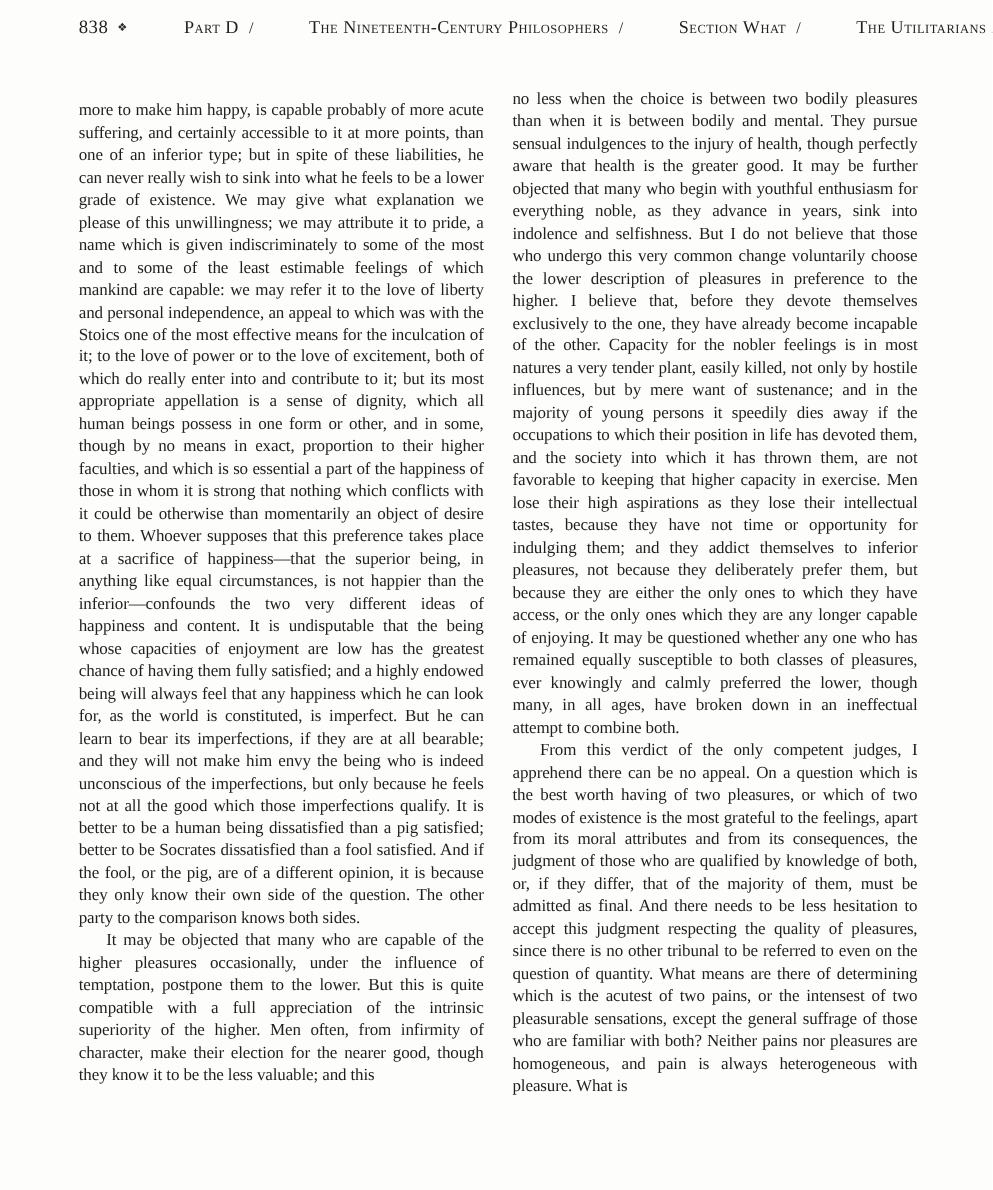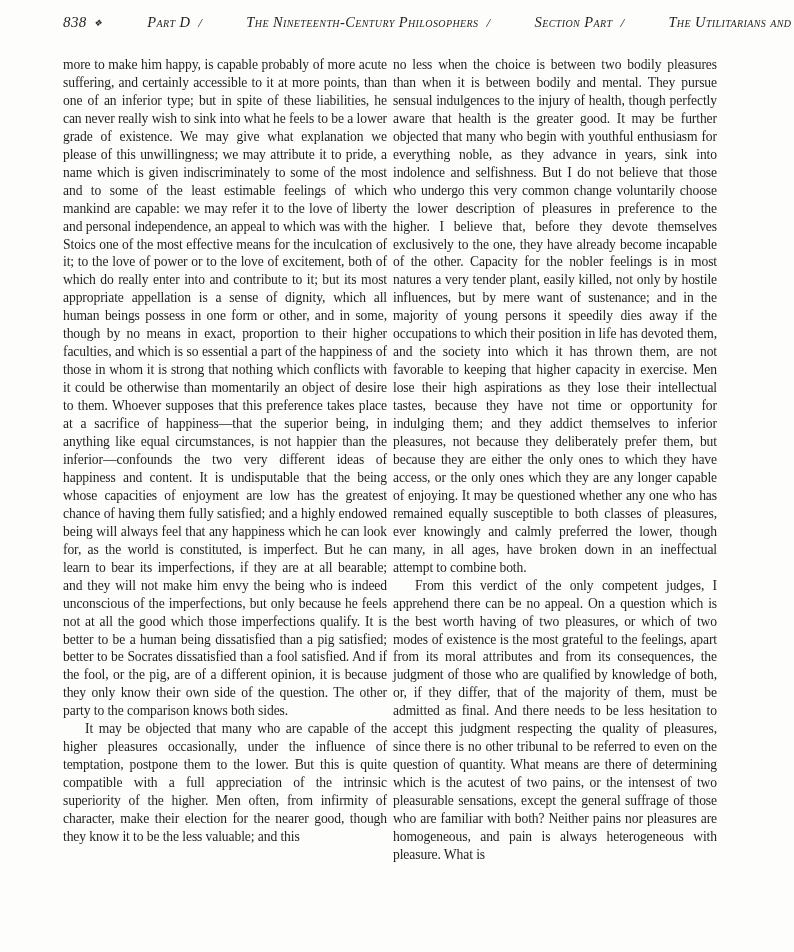--- a/index.html
+++ b/index.html
@@ -20,21 +20,20 @@
   .running-head {
     position: absolute;
     left: 63px;
     top: 14px;
     right: 58px;
     display: flex;
     align-items: baseline;
     white-space: nowrap;
     font-size: 14px;
     letter-spacing: 0.4px;
-    font-style: italic;
   }
   .page-number {
     font-size: 15px;
     margin-right: 7px;
   }
   .ornament {
     font-size: 9px;
     margin-right: 9px;
     position: relative;
     top: -1px;
@@ -46,24 +45,25 @@
     margin-left: 36px;
   }
   .crumb-sep {
     margin: 0 8px;
     font-size: 13px;
   }
   
   .text-columns {
     position: absolute;
     left: 63px;
-    top: 56px;
+    top: 70px;
     width: 671px;
     display: flex;
-    gap: 6px;
+    gap: 23px;
+    align-items: center;
   }
   .column {
     width: 324px;
     text-align: justify;
     font-size: 13.6px;
     line-height: 17.95px;
     letter-spacing: -0.1px;
     hyphens: auto;
     -webkit-hyphens: auto;
   }
@@ -76,21 +76,21 @@
 </style>
 </head>
 <body>
 
 <div class="page">
 
   <div class="running-head">
     <span class="page-number">838</span>
     <span class="ornament">❖</span>
     <span class="breadcrumb">
-      <span class="crumb">Part D</span><span class="crumb-sep">/</span><span class="crumb">The Nineteenth-Century Philosophers</span><span class="crumb-sep">/</span><span class="crumb">Section Part</span><span class="crumb-sep">/</span><span class="crumb">The Utilitarians and Capacity</span>
+      <span class="crumb">Part D</span><span class="crumb-sep">/</span><span class="crumb">The Nineteenth-Century Philosophers</span><span class="crumb-sep">/</span><span class="crumb">Section What</span><span class="crumb-sep">/</span><span class="crumb">The Utilitarians and Capacity</span>
     </span>
   </div>
 
   <div class="text-columns">
     <div class="column">
       <p>more to make him happy, is capable probably of more acute suffering, and certainly accessible to it at more points, than one of an inferior type; but in spite of these liabilities, he can never really wish to sink into what he feels to be a lower grade of existence. We may give what explanation we please of this unwillingness; we may attribute it to pride, a name which is given indiscriminately to some of the most and to some of the least estimable feelings of which mankind are capable: we may refer it to the love of liberty and personal independence, an appeal to which was with the Stoics one of the most effective means for the inculcation of it; to the love of power or to the love of excitement, both of which do really enter into and contribute to it; but its most appropriate appellation is a sense of dignity, which all human beings possess in one form or other, and in some, though by no means in exact, proportion to their higher faculties, and which is so essential a part of the happiness of those in whom it is strong that nothing which conflicts with it could be otherwise than momentarily an object of desire to them. Whoever supposes that this preference takes place at a sacrifice of happiness—that the superior being, in anything like equal circumstances, is not happier than the inferior—confounds the two very different ideas of happiness and content. It is undisputable that the being whose capacities of enjoyment are low has the greatest chance of having them fully satisfied; and a highly endowed being will always feel that any happiness which he can look for, as the world is constituted, is imperfect. But he can learn to bear its imperfections, if they are at all bearable; and they will not make him envy the being who is indeed unconscious of the imperfections, but only because he feels not at all the good which those imperfections qualify. It is better to be a human being dissatisfied than a pig satisfied; better to be Socrates dissatisfied than a fool satisfied. And if the fool, or the pig, are of a different opinion, it is because they only know their own side of the question. The other party to the comparison knows both sides.</p>
       <p class="indent">It may be objected that many who are capable of the higher pleasures occasionally, under the influence of temptation, postpone them to the lower. But this is quite compatible with a full appreciation of the intrinsic superiority of the higher. Men often, from infirmity of character, make their election for the nearer good, though they know it to be the less valuable; and this</p>
     </div>
     <div class="column">
       <p>no less when the choice is between two bodily pleasures than when it is between bodily and mental. They pursue sensual indulgences to the injury of health, though perfectly aware that health is the greater good. It may be further objected that many who begin with youthful enthusiasm for everything noble, as they advance in years, sink into indolence and selfishness. But I do not believe that those who undergo this very common change voluntarily choose the lower description of pleasures in preference to the higher. I believe that, before they devote themselves exclusively to the one, they have already become incapable of the other. Capacity for the nobler feelings is in most natures a very tender plant, easily killed, not only by hostile influences, but by mere want of sustenance; and in the majority of young persons it speedily dies away if the occupations to which their position in life has devoted them, and the society into which it has thrown them, are not favorable to keeping that higher capacity in exercise. Men lose their high aspirations as they lose their intellectual tastes, because they have not time or opportunity for indulging them; and they addict themselves to inferior pleasures, not because they deliberately prefer them, but because they are either the only ones to which they have access, or the only ones which they are any longer capable of enjoying. It may be questioned whether any one who has remained equally susceptible to both classes of pleasures, ever knowingly and calmly preferred the lower, though many, in all ages, have broken down in an ineffectual attempt to combine both.</p>

